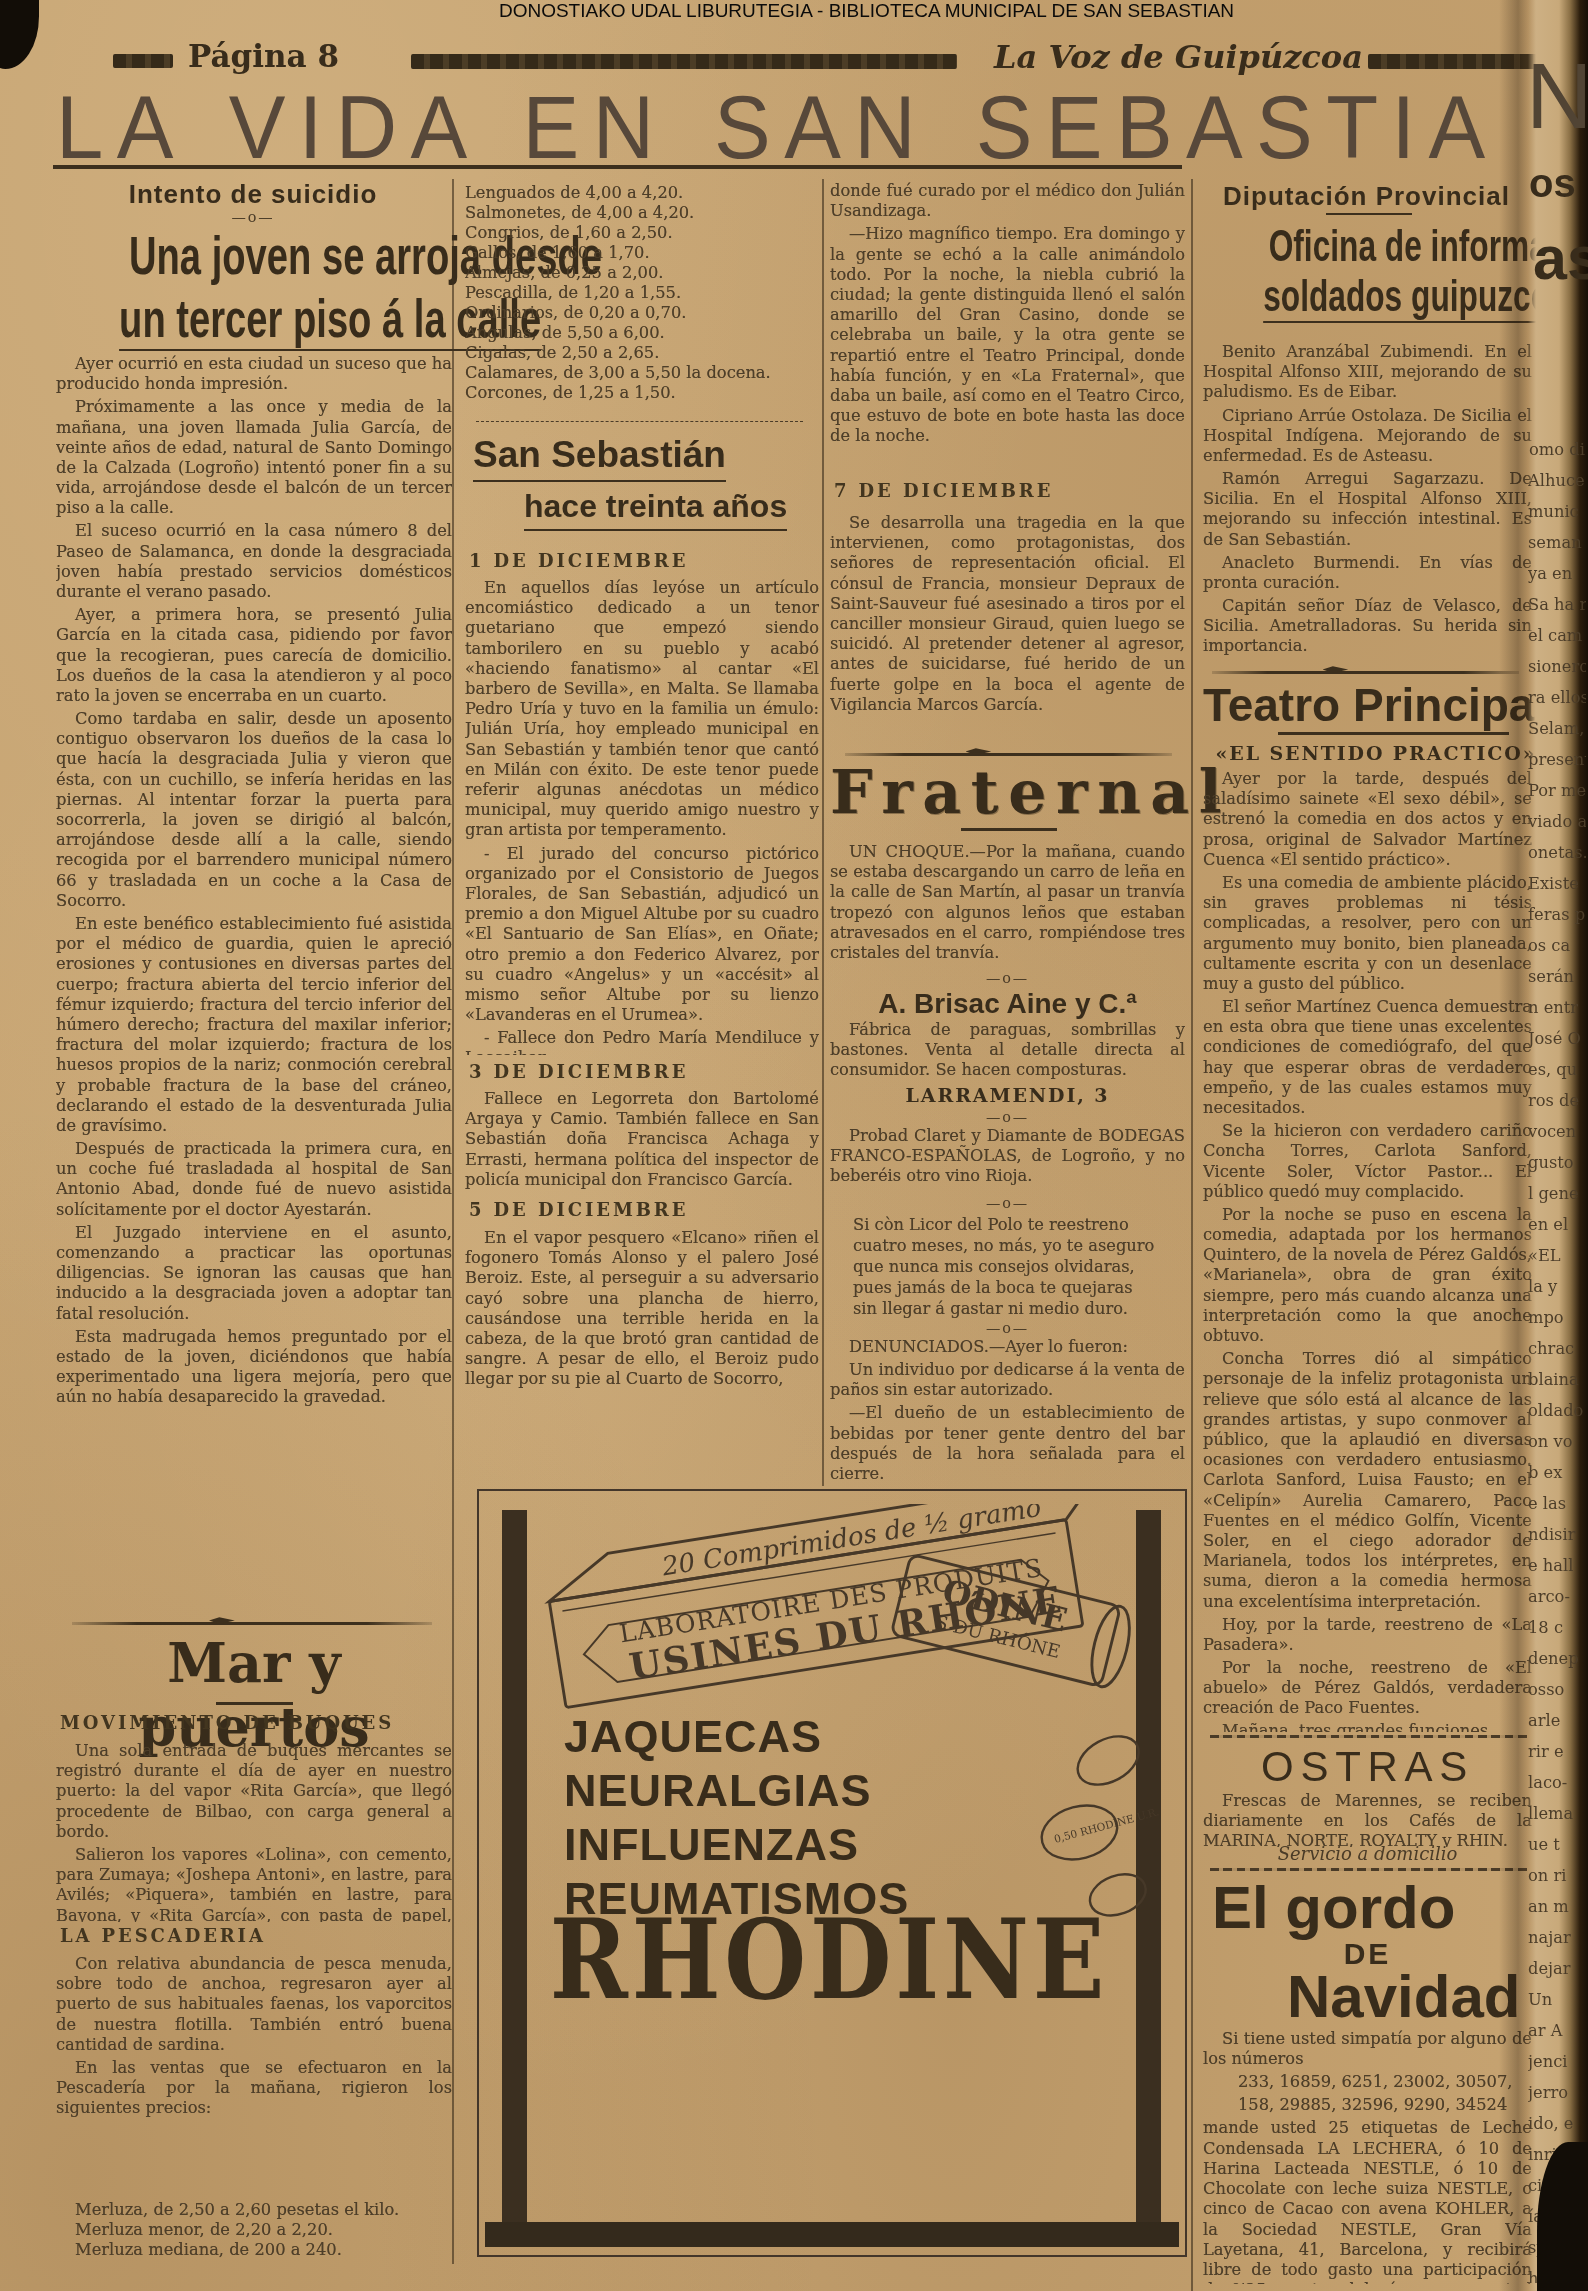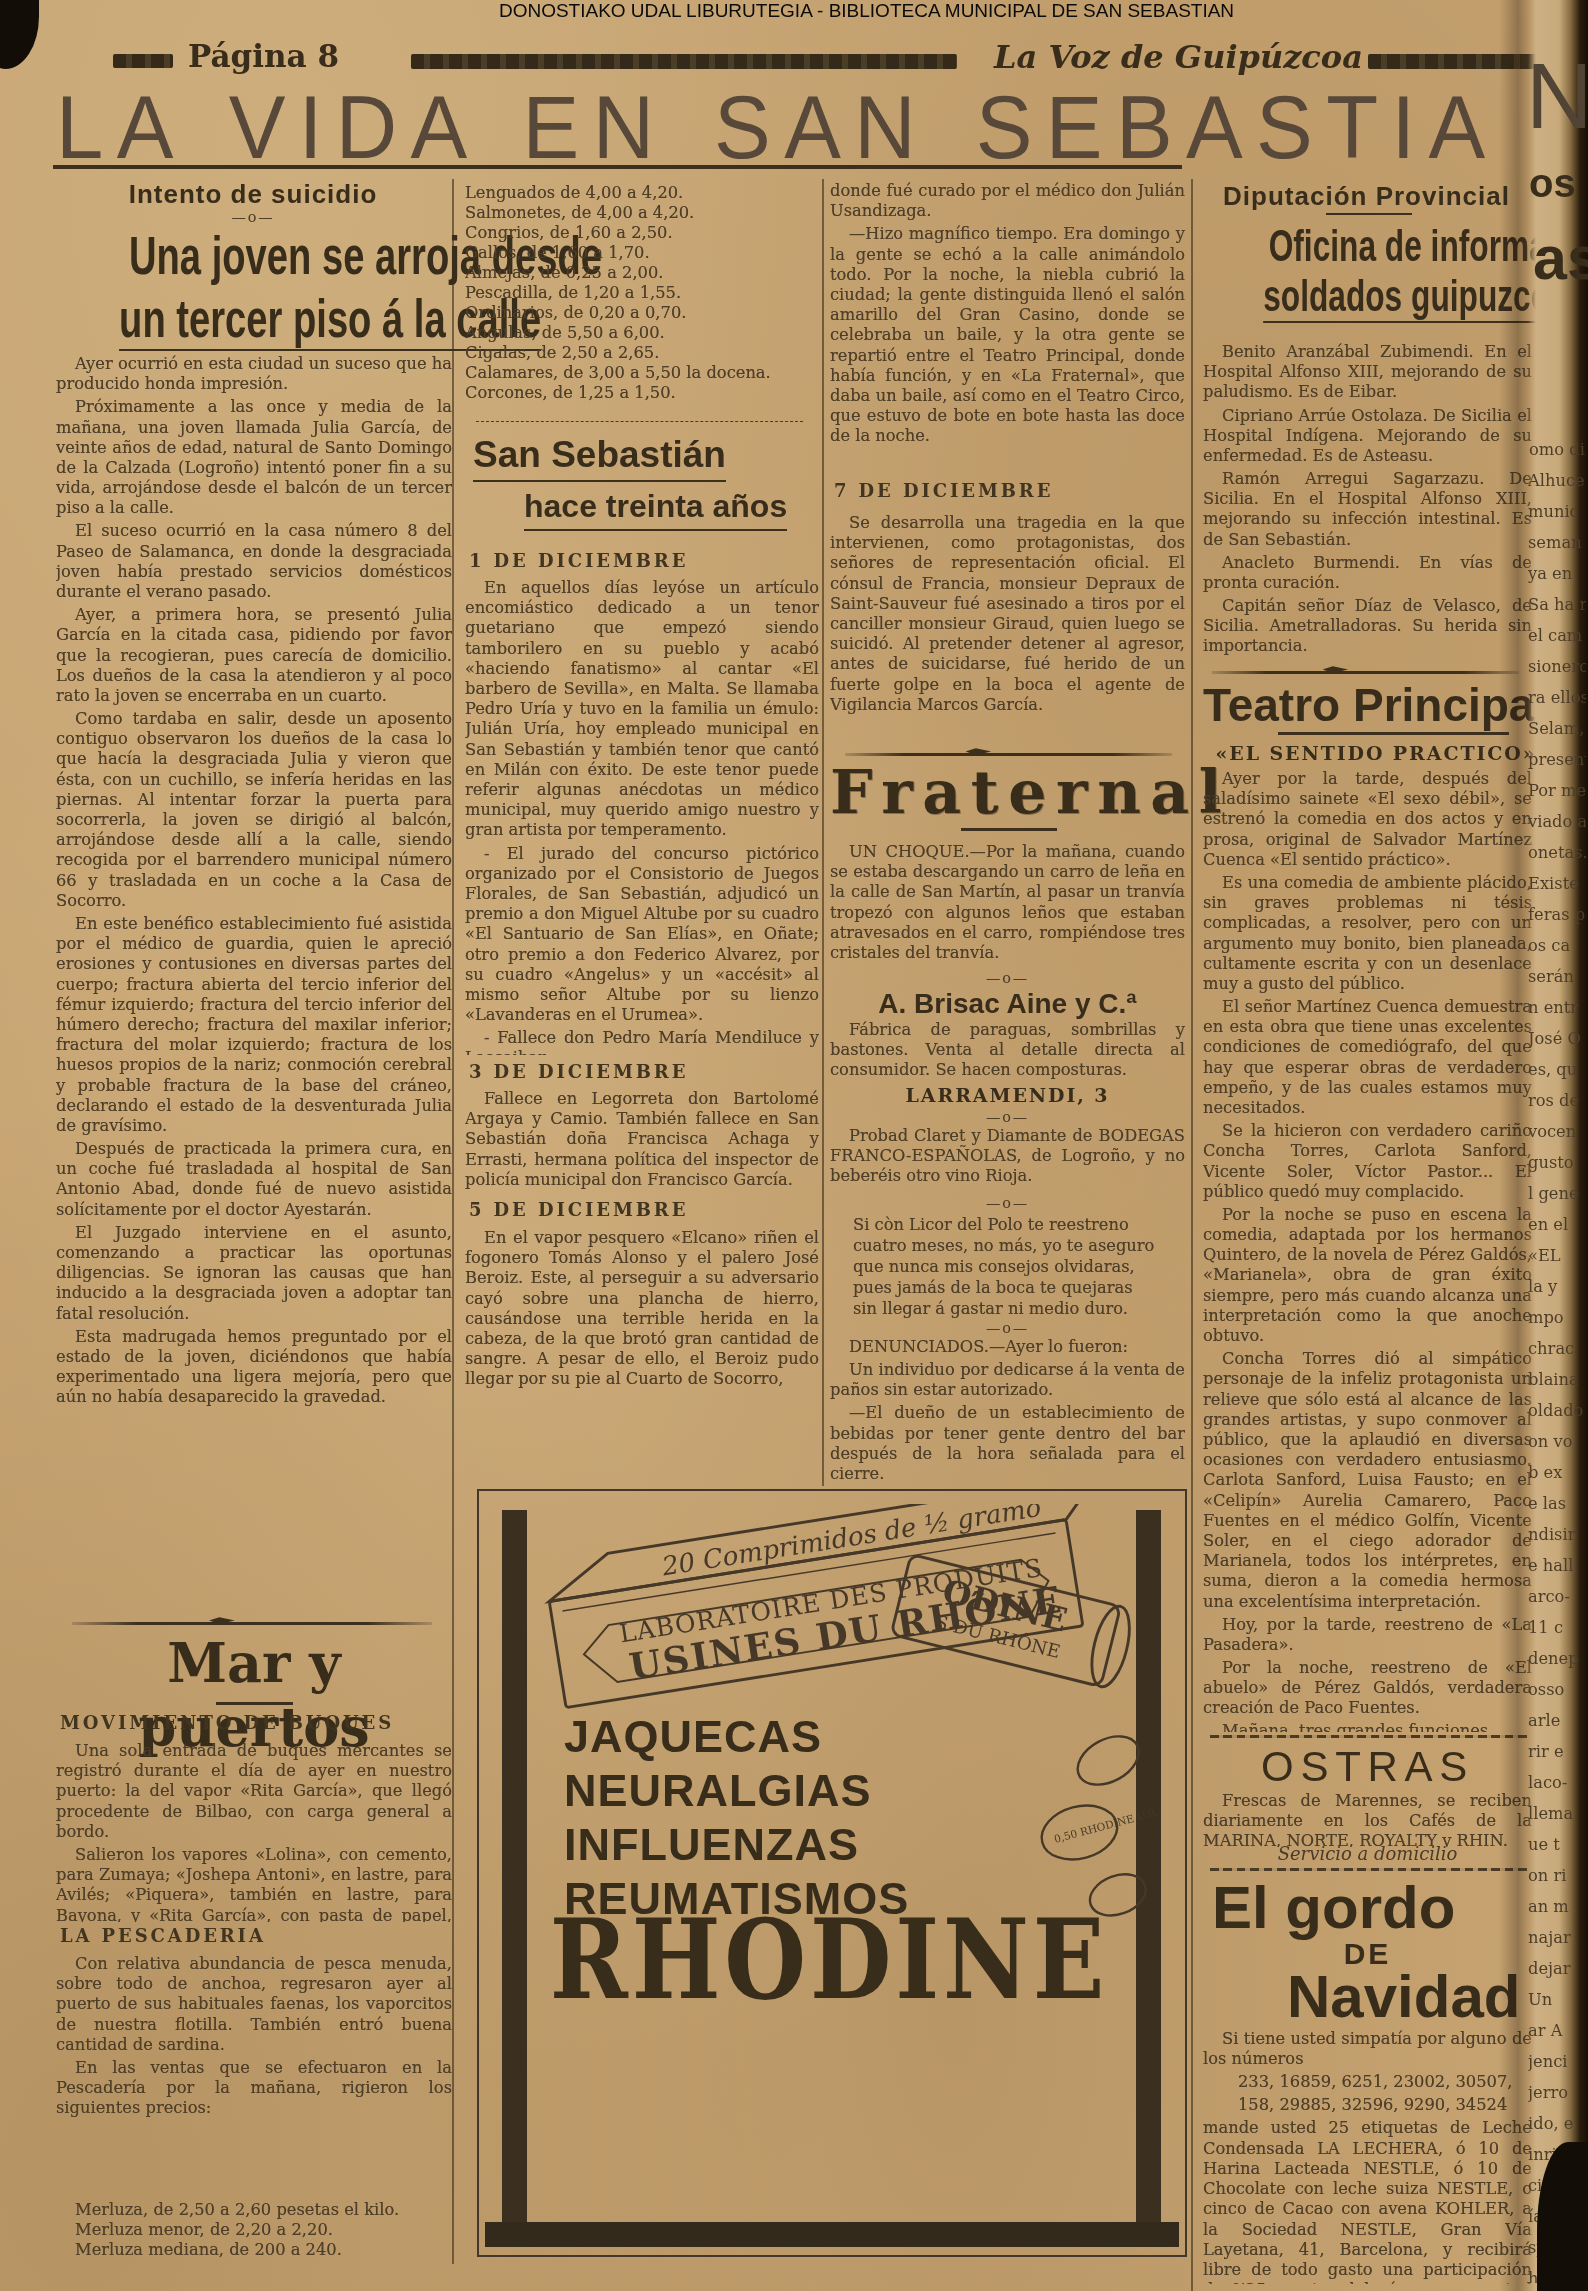--- a/index.html
+++ b/index.html
@@ -288,21 +288,21 @@
       <div class="frag" style="line-height:31px;">mpo</div>
       <div class="frag" style="line-height:31px;">chrac</div>
       <div class="frag" style="line-height:31px;">blaina</div>
       <div class="frag" style="line-height:31px;">oldado</div>
       <div class="frag" style="line-height:31px;">on vo</div>
       <div class="frag" style="line-height:31px;">b ex</div>
       <div class="frag" style="line-height:31px;">e las</div>
       <div class="frag" style="line-height:31px;">ndisir</div>
       <div class="frag" style="line-height:31px;">e hall</div>
       <div class="frag" style="line-height:31px;">arco-</div>
-      <div class="frag" style="line-height:31px;">11 c</div>
+      <div class="frag" style="line-height:31px;">18 c</div>
       <div class="frag" style="line-height:31px;">denep</div>
       <div class="frag" style="line-height:31px;">osso</div>
       <div class="frag" style="line-height:31px;">arle</div>
       <div class="frag" style="line-height:31px;">rir e</div>
       <div class="frag" style="line-height:31px;">laco-</div>
       <div class="frag" style="line-height:31px;">llema</div>
       <div class="frag" style="line-height:31px;">ue t</div>
       <div class="frag" style="line-height:31px;">on ri</div>
       <div class="frag" style="line-height:31px;">an m</div>
       <div class="frag" style="line-height:31px;">najar</div>

